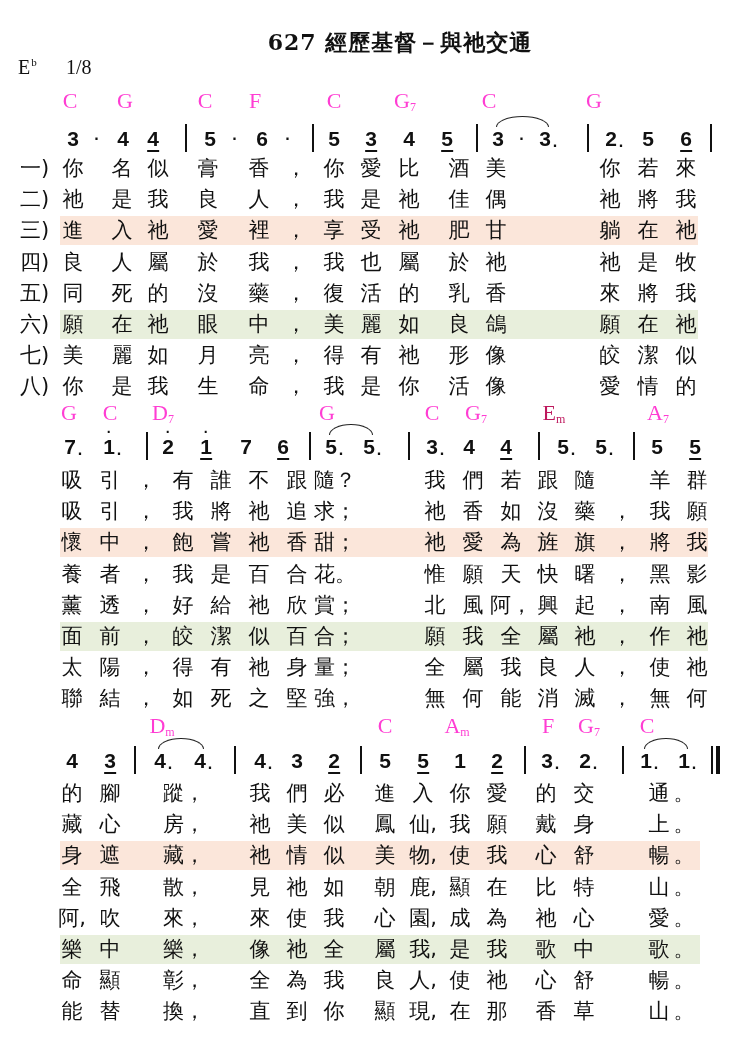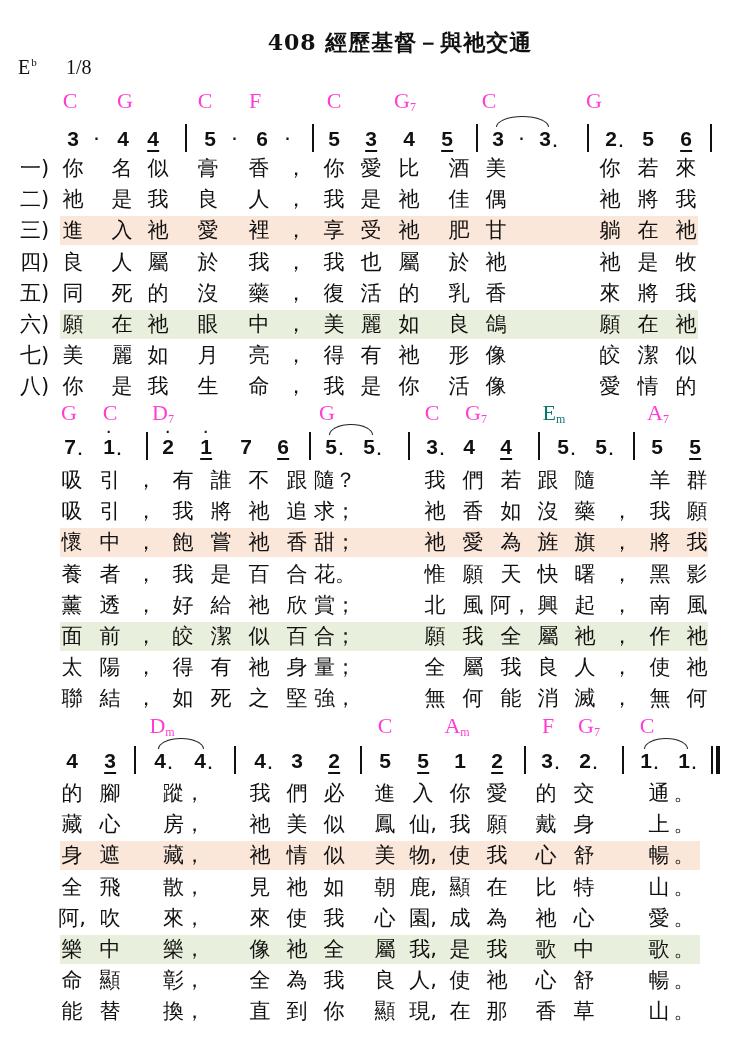--- a/index.html
+++ b/index.html
@@ -19,21 +19,21 @@
   .dbar{width:4px;background:#111;height:28px;}
   .tie{border:1.5px solid #222;border-bottom:none;border-radius:50% 50% 0 0/100% 100% 0 0;height:10px;}
   .lyr{font-family:"DejaVu Sans",sans-serif;font-size:21px;transform:translateX(-50%);line-height:26px;}
   .vlabel{font-family:"DejaVu Sans",sans-serif;font-size:21px;line-height:26px;left:20px;}
   .hl-peach{background:#fbe6da;height:29px;}
   .hl-green{background:#e8efdc;height:29px;}
 </style>
 </head>
 <body>
 
-<div class="abs title">408  經歷基督－與祂交通</div>
+<div class="abs title">627  經歷基督－與祂交通</div>
 <div class="abs key"><span>E</span><sup>b</sup></div>
 <div class="abs meter">1/8</div>
 
 <div id="score">
     <div class="abs hl-peach" style="left: 60px; top: 216.4px; width: 638px; background: rgb(251, 230, 218);"></div>
     <div class="abs hl-green" style="left: 60px; top: 310px; width: 638px; background: rgb(232, 239, 220);"></div>
     <div class="abs chord" style="left: 70px; top: 88px; color: rgb(255, 61, 211);"><span>C</span></div>
     <div class="abs chord" style="left: 125px; top: 88px; color: rgb(255, 61, 211);"><span>G</span></div>
     <div class="abs chord" style="left: 205px; top: 88px; color: rgb(255, 61, 211);"><span>C</span></div>
     <div class="abs chord" style="left: 255px; top: 88px; color: rgb(255, 61, 211);"><span>F</span></div>
@@ -186,21 +186,21 @@
     <div class="abs lyr" style="left: 648px; top: 373.4px;">情</div>
     <div class="abs lyr" style="left: 686px; top: 373.4px;">的</div>
     <div class="abs hl-peach" style="left: 60px; top: 528.4px; width: 648px; background: rgb(251, 230, 218);"></div>
     <div class="abs hl-green" style="left: 60px; top: 622px; width: 648px; background: rgb(232, 239, 220);"></div>
     <div class="abs chord" style="left: 69px; top: 400px; color: rgb(255, 61, 211);"><span>G</span></div>
     <div class="abs chord" style="left: 110px; top: 400px; color: rgb(255, 61, 211);"><span>C</span></div>
     <div class="abs chord" style="left: 163px; top: 400px; color: rgb(255, 61, 211);"><span>D</span><sub>7</sub></div>
     <div class="abs chord" style="left: 327px; top: 400px; color: rgb(255, 61, 211);"><span>G</span></div>
     <div class="abs chord" style="left: 432px; top: 400px; color: rgb(255, 61, 211);"><span>C</span></div>
     <div class="abs chord" style="left: 476px; top: 400px; color: rgb(255, 61, 211);"><span>G</span><sub>7</sub></div>
-    <div class="abs chord" style="left: 554px; top: 400px; color: #0f766e;"><span>E</span><sub>m</sub></div>
+    <div class="abs chord" style="left: 554px; top: 400px; color: #be185d;"><span>E</span><sub>m</sub></div>
     <div class="abs chord" style="left: 658px; top: 400px; color: rgb(255, 61, 211);"><span>A</span><sub>7</sub></div>
     <div class="abs note" style="left: 70px; top: 436px; position: absolute;">7<span class="dot-after">·</span></div>
     <div class="abs note" style="left: 109px; top: 436px; position: absolute;">1<span class="dot-after">·</span><span class="dot-above">·</span></div>
     <div class="abs note" style="left: 168px; top: 436px;">2<span class="dot-above">·</span></div>
     <div class="abs note ul" style="left: 206px; top: 436px;">1<span class="dot-above">·</span></div>
     <div class="abs note" style="left: 246px; top: 436px;">7</div>
     <div class="abs note ul" style="left: 283px; top: 436px;">6</div>
     <div class="abs note" style="left: 331px; top: 436px; position: absolute;">5<span class="dot-after">·</span></div>
     <div class="abs note" style="left: 369px; top: 436px; position: absolute;">5<span class="dot-after">·</span></div>
     <div class="abs note" style="left: 432px; top: 436px; position: absolute;">3<span class="dot-after">·</span></div>

